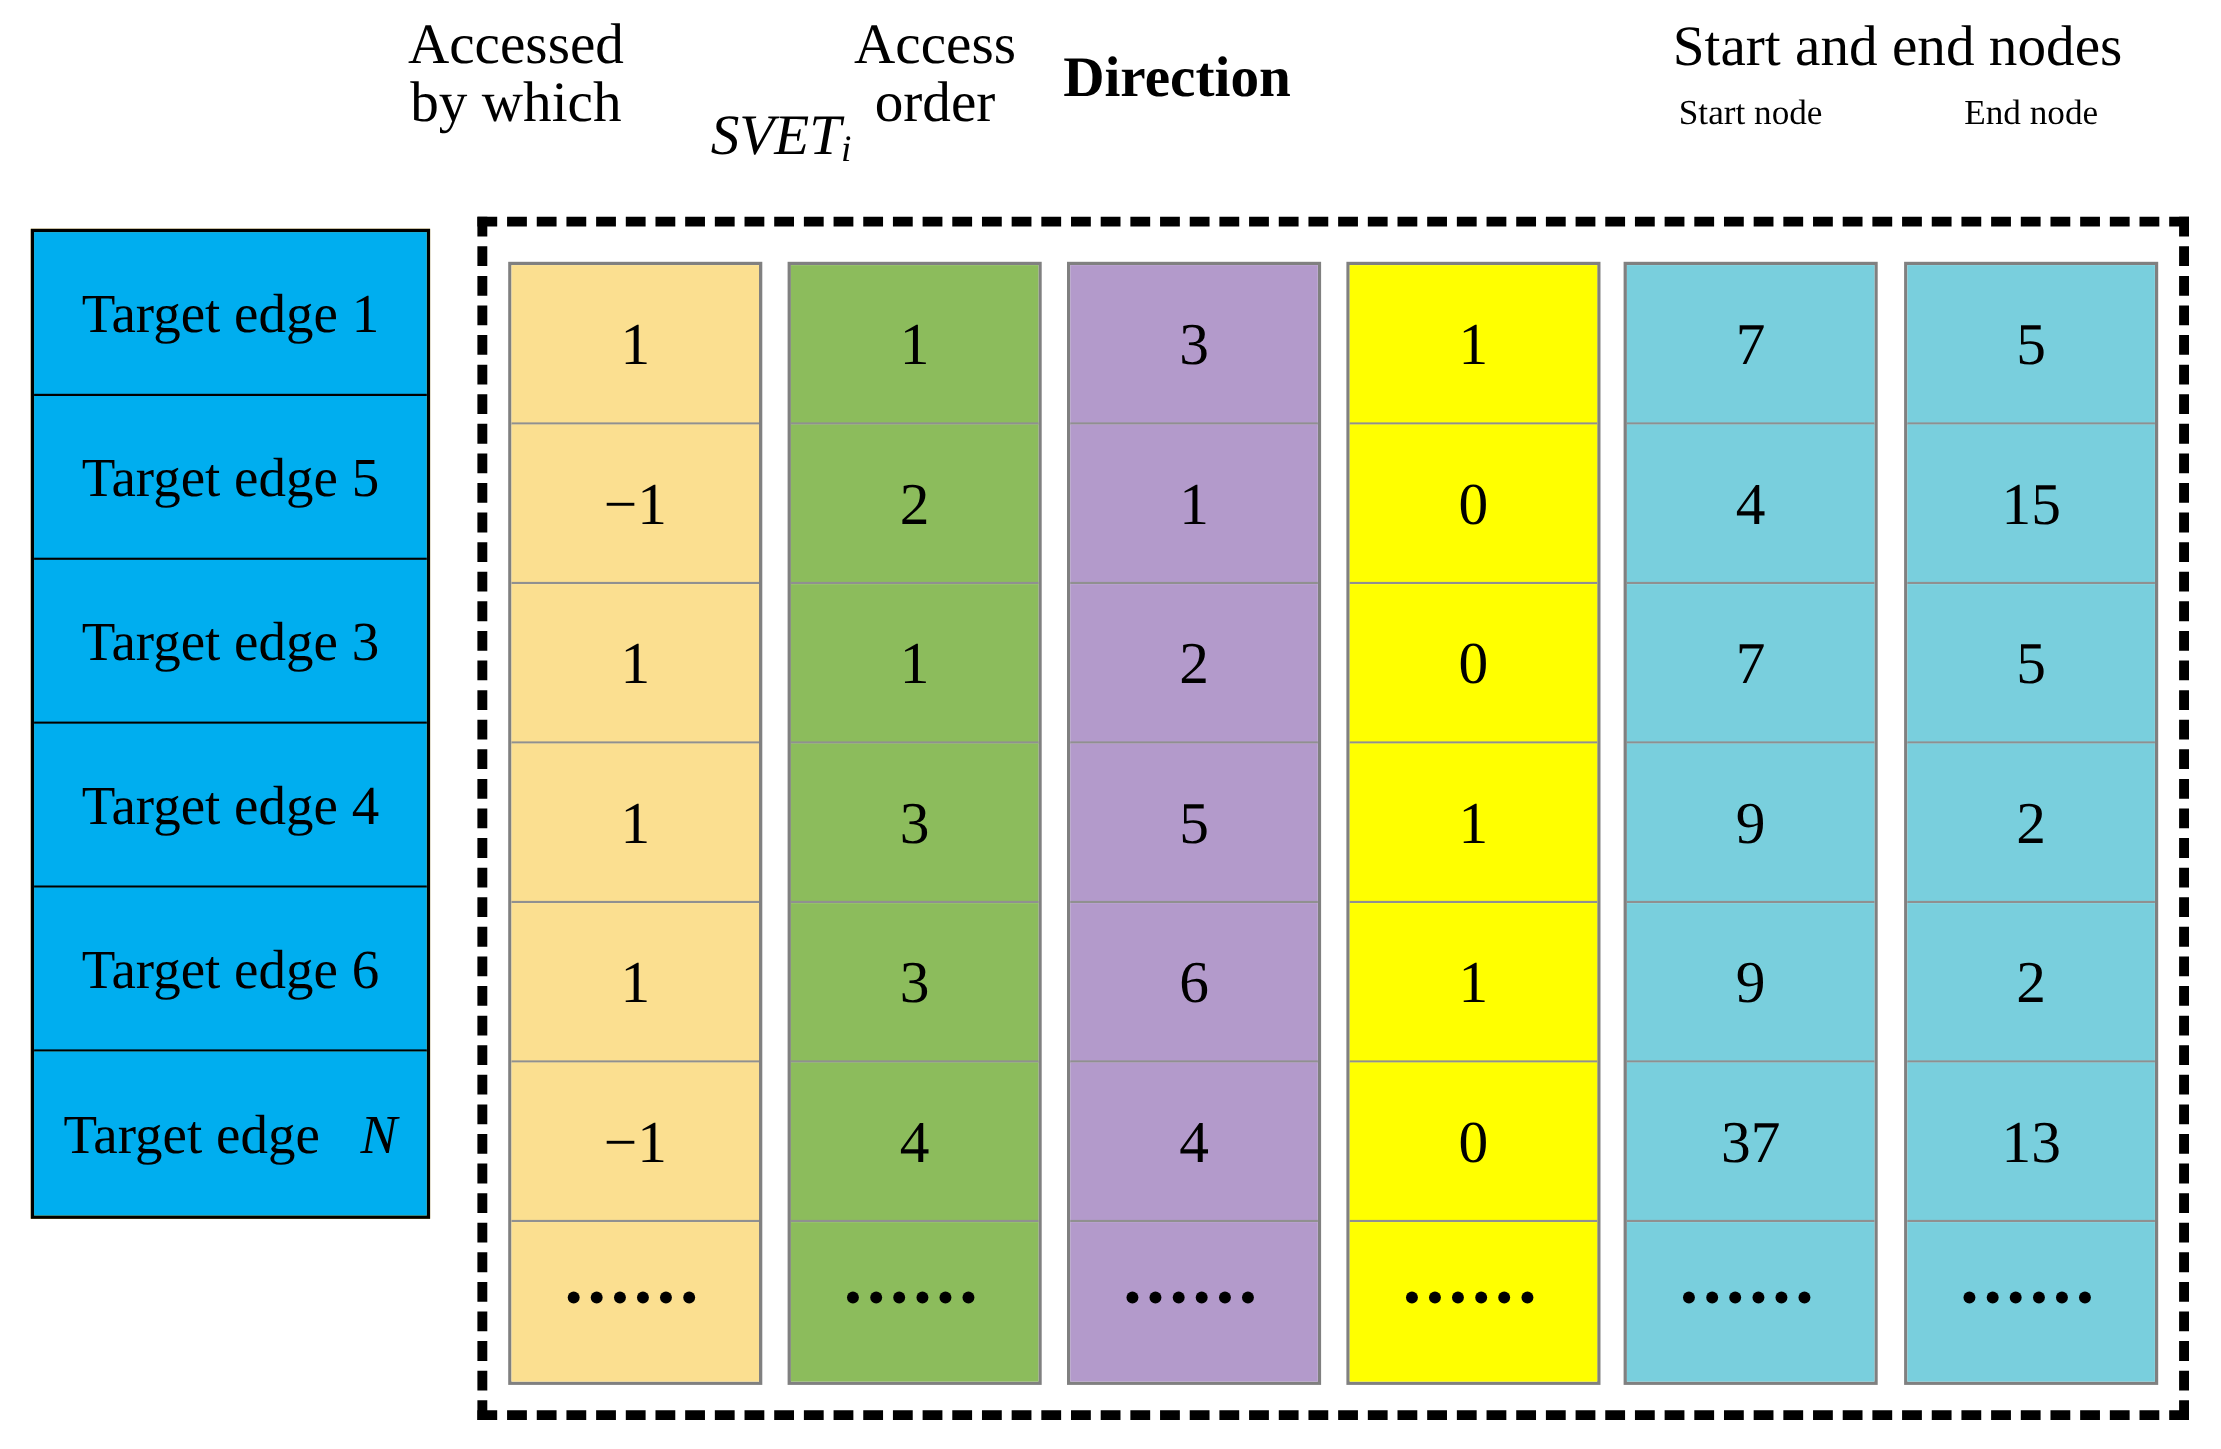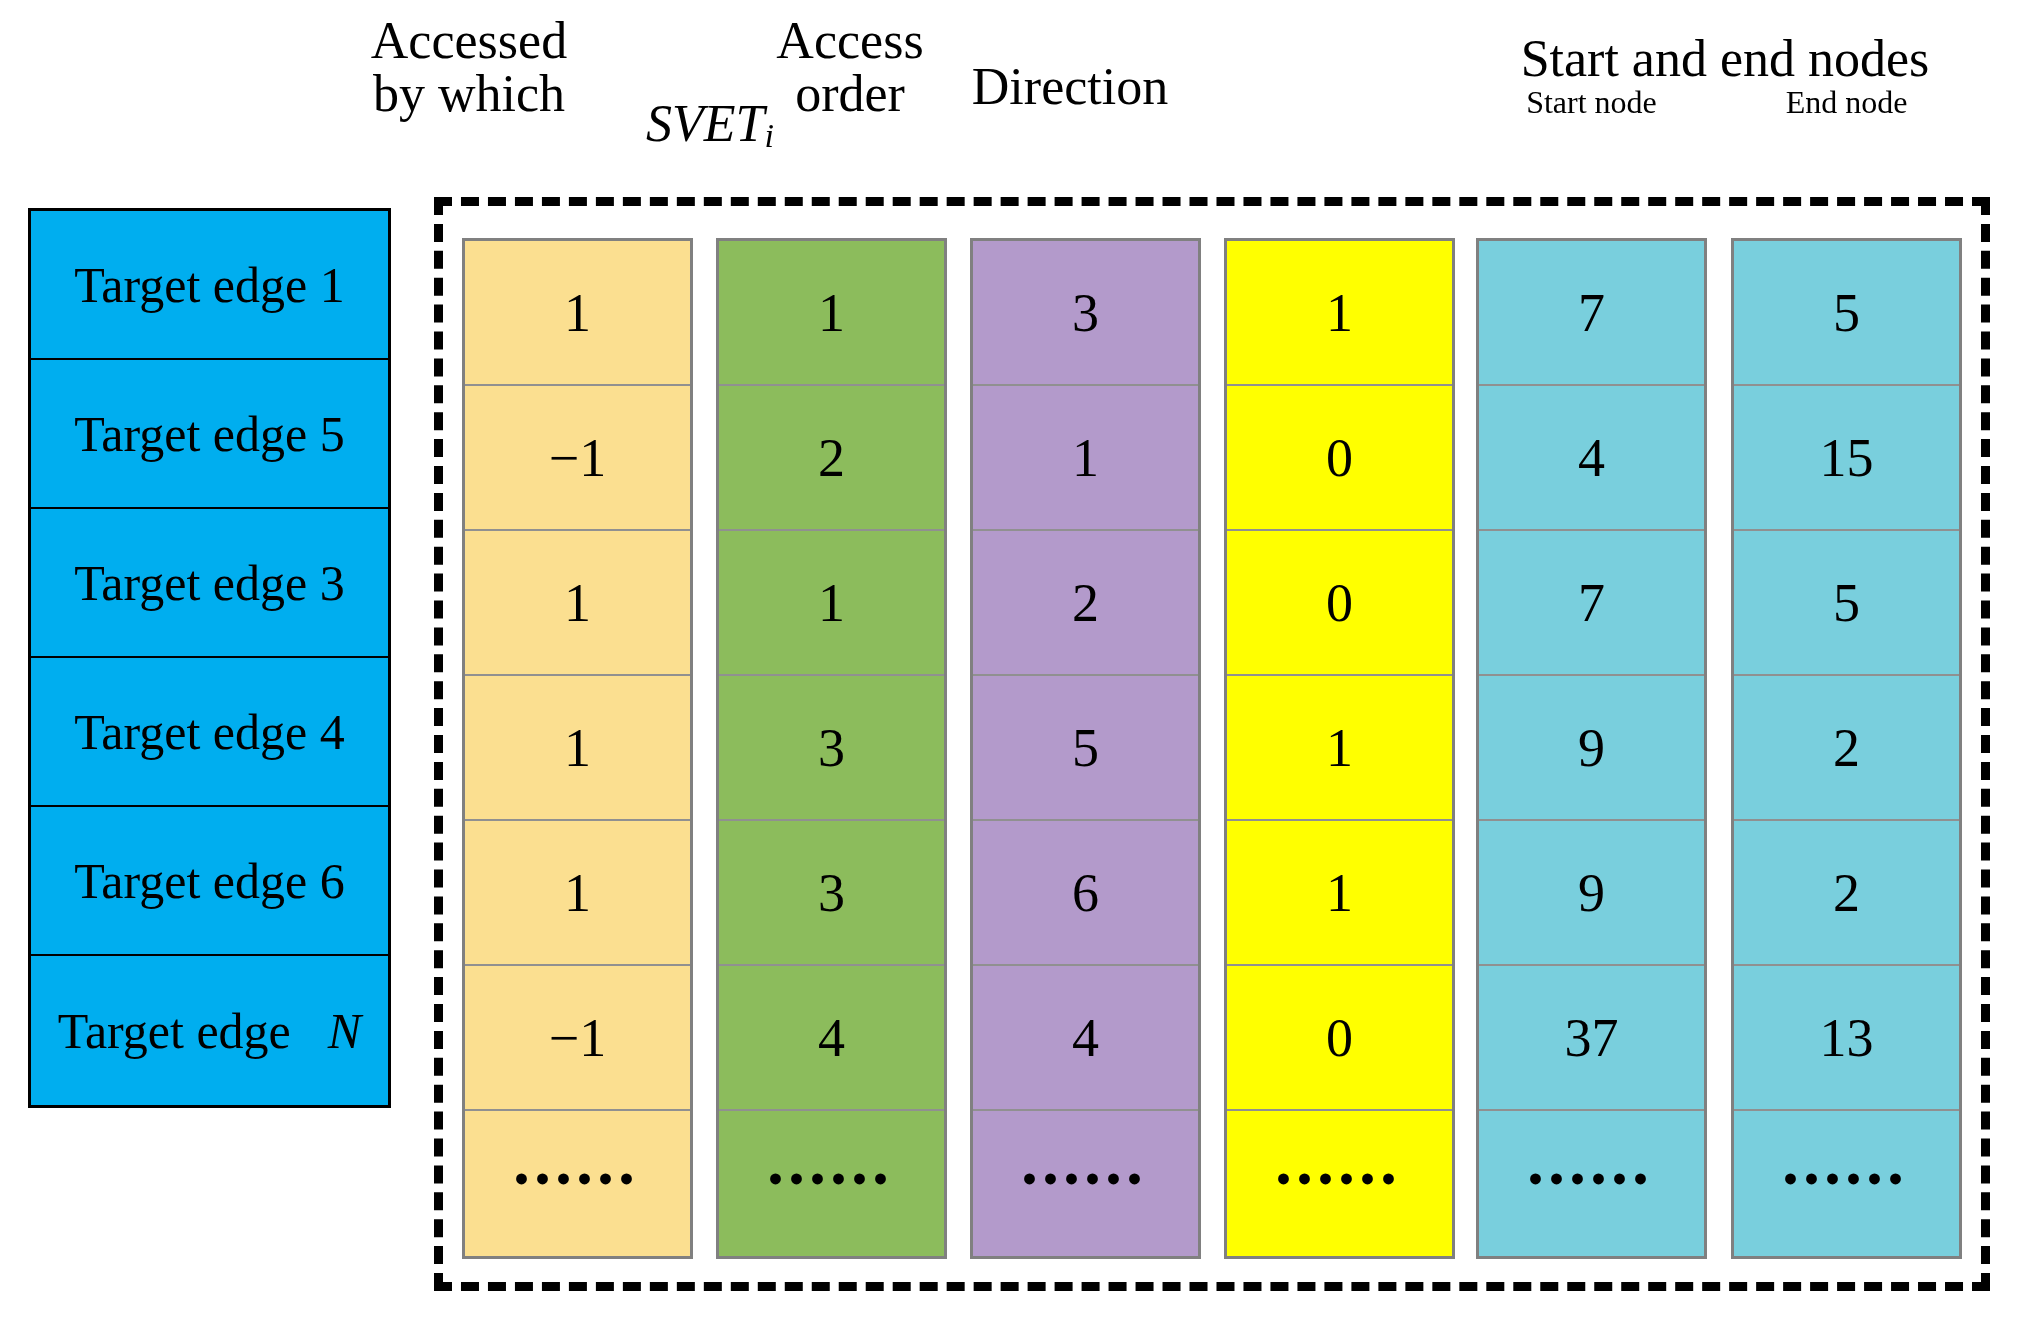--- a/index.html
+++ b/index.html
@@ -132,23 +132,23 @@
   <div class="hdr" style="left:344px; top:14px; width:250px;">Accessed
 by which</div>
 
   <div class="hdr italic" style="left:610px; top:44px; width:200px;">
     <span>SVET</span><span class="sub-i">i</span>
   </div>
 
   <div class="hdr" style="left:745px; top:14px; width:210px;">Access
 order</div>
 
-  <div class="hdr" style="left:930px; top:60px; width:280px;">Direction</div>
-
-  <div class="hdr-group" style="left:1440px; top:32px; width:570px;">Start and end nodes</div>
+  <div class="hdr" style="left:930px; top:44px; width:280px;font-weight:bold;">Direction</div>
+
+  <div class="hdr-group" style="left:1440px; top:16px; width:570px;">Start and end nodes</div>
 
   <div class="hdr-sub" style="left:1476px; top:86px; width:231px;">Start node</div>
 
   <div class="hdr-sub" style="left:1731px; top:86px; width:231px;text-align:center;">End node</div>
 
   <div id="dashed-box"></div>
 
   <div id="edge-column">
     <div class="edge-cell">
         <span>Target edge 1</span>

